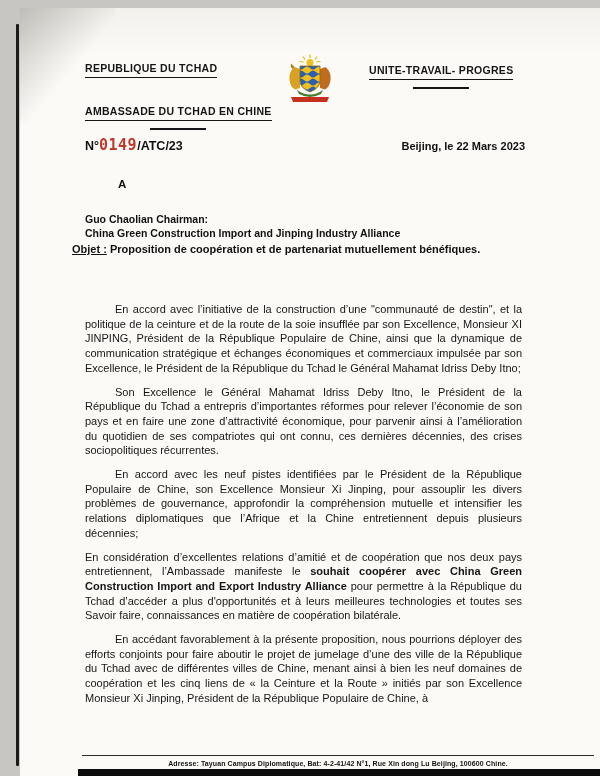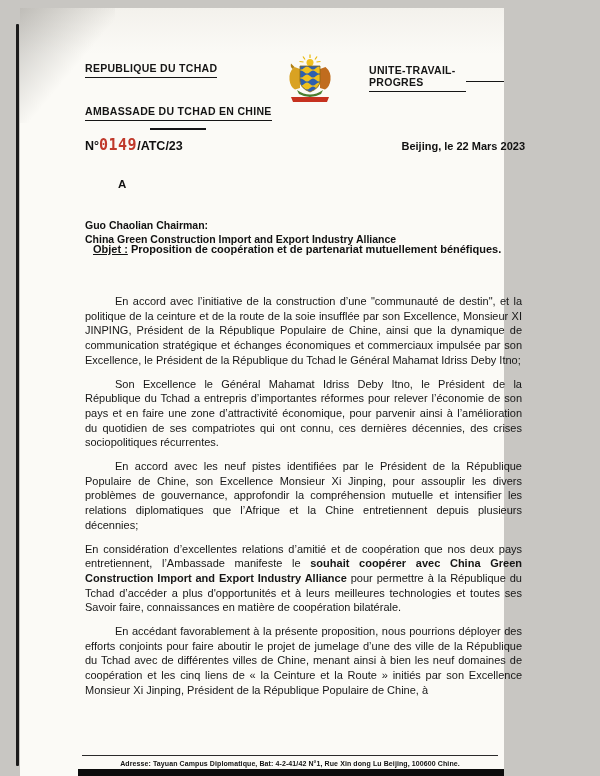--- a/index.html
+++ b/index.html
@@ -2,66 +2,66 @@
 <html><head>
 <meta charset="utf-8">
 <style>
   html,body{margin:0;padding:0;}
   body{
     width:600px;height:776px;position:relative;overflow:hidden;
     background:#c8c6c2;
     font-family:"Liberation Sans",sans-serif;
   }
   .paper{
-    position:absolute;left:20px;top:8px;width:484px;height:768px;
+    position:absolute;left:20px;top:8px;width:580px;height:768px;
     background:linear-gradient(180deg,#f3f1ec 0%,#fbfaf6 6%,#fbfaf6 100%);
   }
   .corner-shade{
     position:absolute;left:0;top:0;width:95px;height:115px;
     background:linear-gradient(130deg,rgba(148,146,141,0.55) 0%,rgba(148,146,141,0) 55%);
     pointer-events:none;
   }
   .scan-line{
     position:absolute;left:16px;top:24px;width:3px;height:742px;
     background:#1b1b1b;border-radius:1px;
   }
   
   .lh-left{position:absolute;left:65px;top:54px;display:flex;flex-direction:column;align-items:flex-start;}
-  .lh-right{position:absolute;left:349px;top:56px;display:flex;flex-direction:row;align-items:center;}
+  .lh-right{position:absolute;left:349px;top:56px;display:flex;flex-direction:column;align-items:center;}
   .lh-text{
     font-weight:bold;font-size:10.5px;color:#151515;letter-spacing:0.3px;
     border-bottom:1.4px solid #151515;padding-bottom:3px;display:inline-block;
   }
   .lh-text + .lh-text{margin-top:27px;}
   .lh-dash{width:56px;height:1.6px;background:#151515;margin-top:7px;align-self:center;}
   .emblem{position:absolute;left:264px;top:46px;width:52px;height:50px;}
   
   .ref-row{
     position:absolute;left:65px;top:128px;width:440px;
     display:flex;justify-content:space-between;align-items:baseline;text-align:right;
   }
   .ref{font-weight:bold;font-size:12.5px;color:#111;}
   .refnum{
     font-family:"DejaVu Sans Mono",monospace;font-weight:bold;
     color:#c0392b;font-size:15px;letter-spacing:0.5px;
   }
   .date{font-weight:bold;font-size:11px;color:#111;margin-left:43px;}
   .salutation{position:absolute;left:98px;top:170px;font-weight:bold;font-size:11.5px;color:#111;}
-  .addressee{position:absolute;left:65px;top:211px;font-weight:bold;font-size:10.5px;line-height:13.5px;color:#111;}
+  .addressee{position:absolute;left:65px;top:205px;font-weight:bold;font-size:10.5px;line-height:13.5px;color:#111;}
   .subject{
-    position:absolute;left:73px;top:234px;width:440px;
+    position:absolute;left:52px;top:234px;width:440px;
     font-weight:bold;font-size:11px;line-height:14.5px;color:#111;
   }
   .subject-label{text-decoration:underline;}
   
   .body-text{
     position:absolute;left:65px;top:286px;width:437px;
     font-size:11px;line-height:14.7px;color:#161616;text-align:justify;
   }
-  .body-text p{margin:0 0 9px 0;}
+  .body-text p{margin:8px 0 9px 0;}
   .body-text p.ind{text-indent:30px;}
   .body-text .b{font-weight:bold;}
   
   .footer-rule{position:absolute;left:62px;right:6px;bottom:20px;height:1px;background:#2a2a2a;}
   .footer-address{
     position:absolute;left:62px;right:6px;bottom:9px;
     font-size:7px;font-weight:bold;text-align:center;color:#111;letter-spacing:0.1px;
   }
   .footer-bar{position:absolute;left:58px;right:0;bottom:0;height:7px;background:#0c0c0c;}
 </style>
@@ -114,21 +114,21 @@
     </div>
 
     <div class="ref-row">
       <div class="ref"><span>N°</span><span class="refnum">0149</span><span>/ATC/23</span></div>
       <div class="date">Beijing, le 22 Mars 2023</div>
     </div>
 
     <div class="salutation">A</div>
     <div class="addressee">
       <div>Guo Chaolian Chairman:</div>
-      <div>China Green Construction Import and Export Industry Alliance</div>
+      <div>China Green Construction Import and Jinping Industry Alliance</div>
     </div>
 
     <div class="subject"><span class="subject-label">Objet :</span><span> Proposition de coopération et de partenariat mutuellement bénéfiques.</span></div>
 
     <div class="body-text">
       <p class="ind">En accord avec l’initiative de la construction d’une "communauté de destin", et la politique de la ceinture et de la route de la soie insufflée par son Excellence, Monsieur XI JINPING, Président de la République Populaire de Chine, ainsi que la dynamique de communication stratégique et échanges économiques et commerciaux impulsée par son Excellence, le Président de la République du Tchad le Général Mahamat Idriss Deby Itno;</p>
       <p class="ind">Son Excellence le Général Mahamat Idriss Deby Itno, le Président de la République du Tchad a entrepris d’importantes réformes pour relever l’économie de son pays et en faire une zone d’attractivité économique, pour parvenir ainsi à l’amélioration du quotidien de ses compatriotes qui ont connu, ces dernières décennies, des crises sociopolitiques récurrentes.</p>
       <p class="ind">En accord avec les neuf pistes identifiées par le Président de la République Populaire de Chine, son Excellence Monsieur Xi Jinping, pour assouplir les divers problèmes de gouvernance, approfondir la compréhension mutuelle et intensifier les relations diplomatiques que l’Afrique et la Chine entretiennent depuis plusieurs décennies;</p>
       <p><span>En considération d’excellentes relations d’amitié et de coopération que nos deux pays entretiennent, l’Ambassade manifeste le </span><span class="b">souhait coopérer avec China Green Construction Import and Export Industry Alliance</span><span> pour permettre à la République du Tchad d’accéder a plus d'opportunités et à leurs meilleures technologies et toutes ses Savoir faire, connaissances en matière de coopération bilatérale.</span></p>
       <p class="ind">En accédant favorablement à la présente proposition, nous pourrions déployer des efforts conjoints pour faire aboutir le projet de jumelage d’une des ville de la République du Tchad avec de différentes villes de Chine, menant ainsi à bien les neuf domaines de coopération et les cinq liens de « la Ceinture et la Route » initiés par son Excellence Monsieur Xi Jinping, Président de la République Populaire de Chine, à</p>

